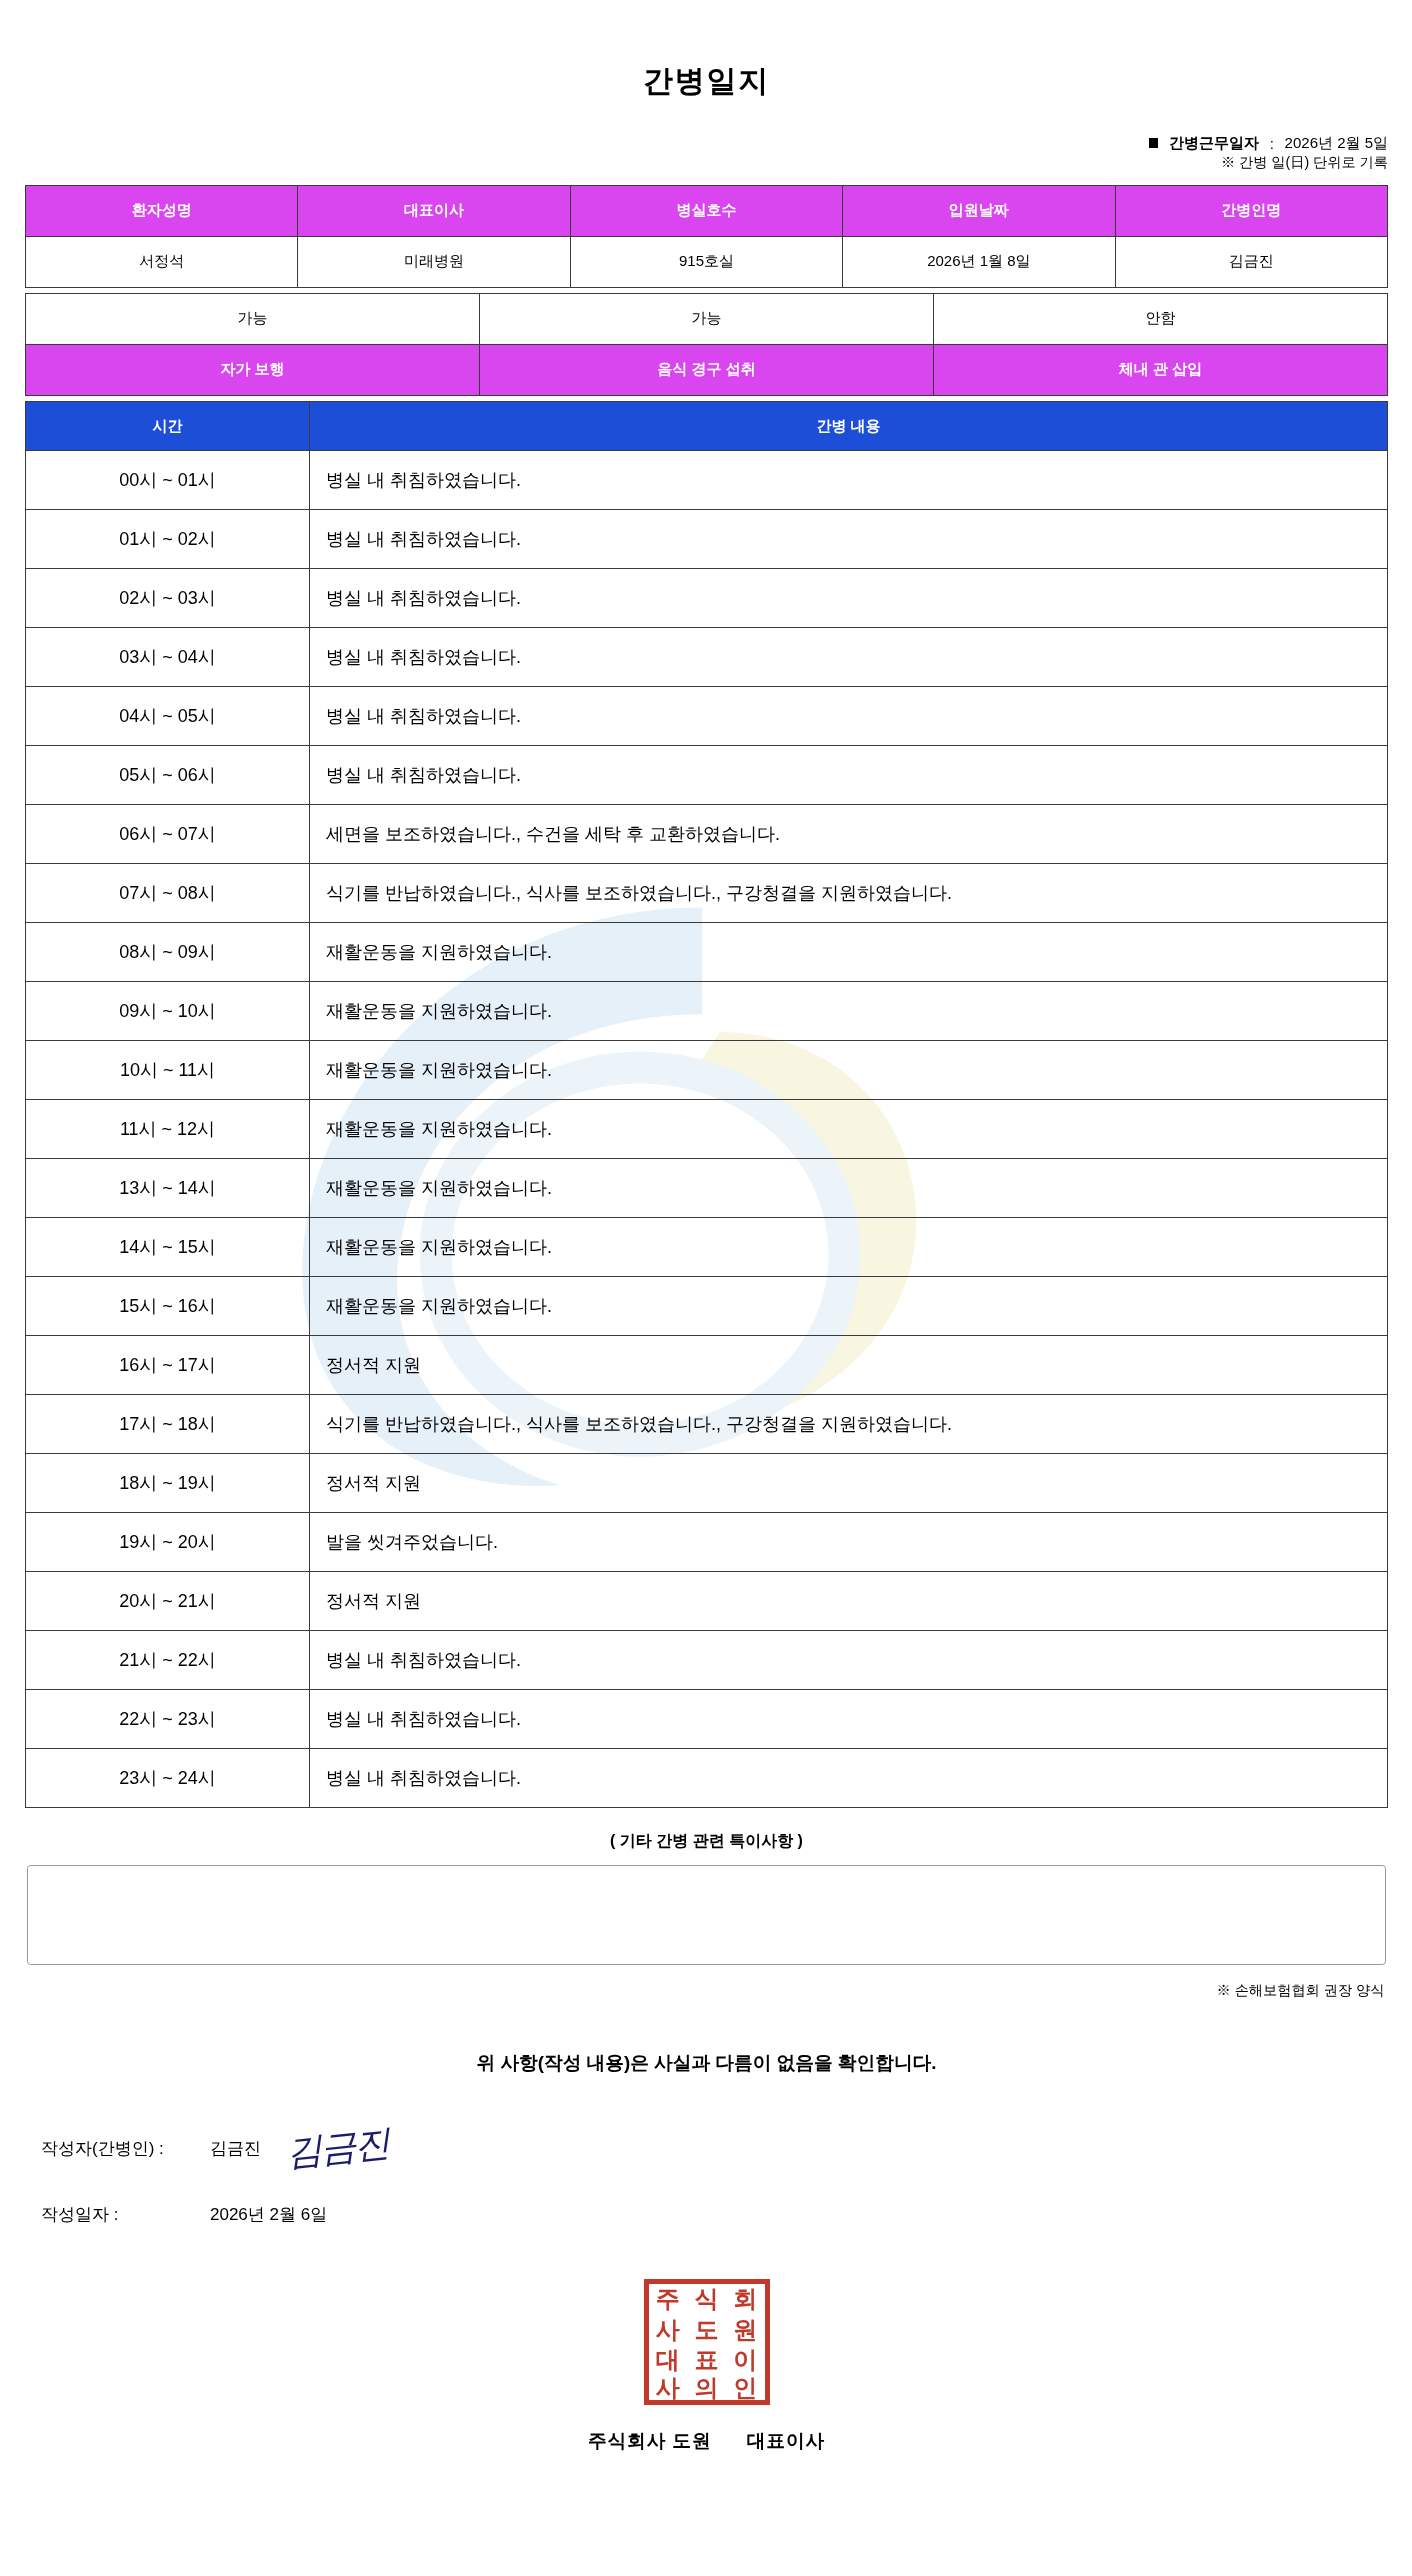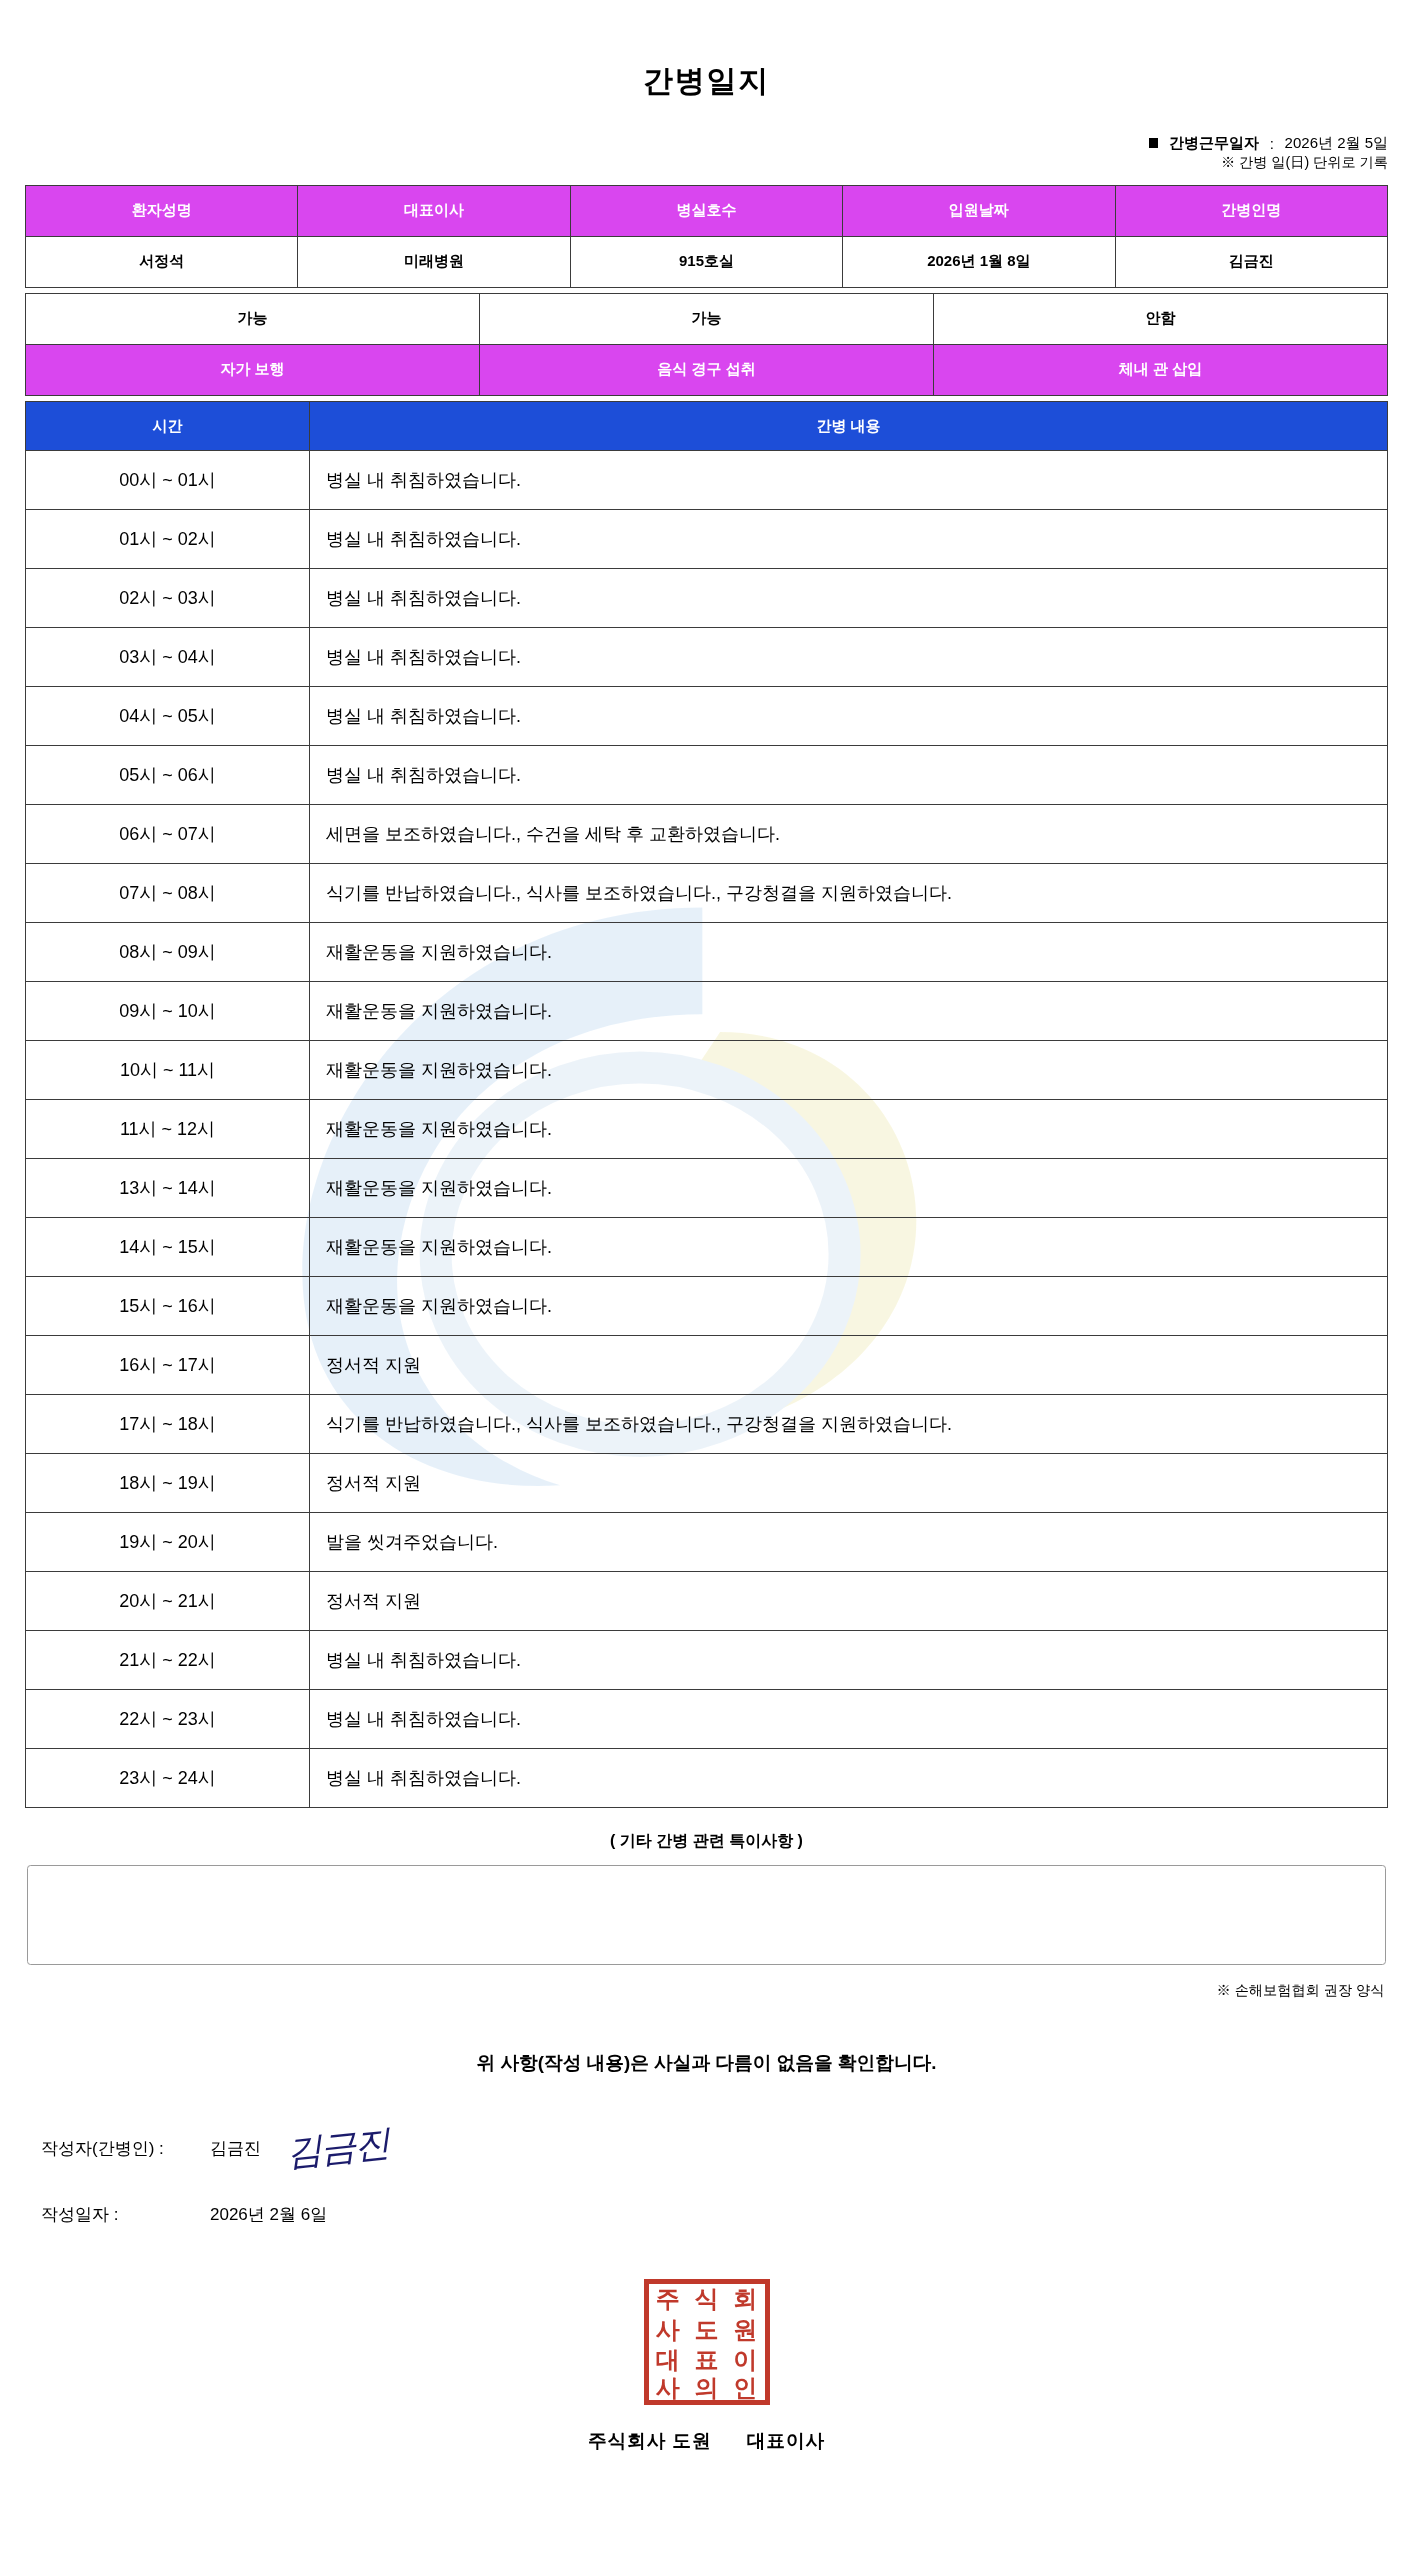--- a/index.html
+++ b/index.html
@@ -66,21 +66,21 @@
     border-collapse: collapse;
     width: 100%;
     table-layout: fixed;
   }
   .tbl { margin-bottom: 5.3px; }
   .tbl th, .tbl td {
     border: 0.9px solid #3b3b3b;
     height: 48px;
     font-size: 15px;
     text-align: center;
-    font-weight: bold;
+    font-weight: normal;
   }
   .tbl th {
     background: #d946ef;
     color: #ffffff;
     font-weight: bold;
   }
   .tbl td { background: #ffffff; }
 
   .hours-tbl { margin-top: 5.3px; }
   .hours-tbl th {

